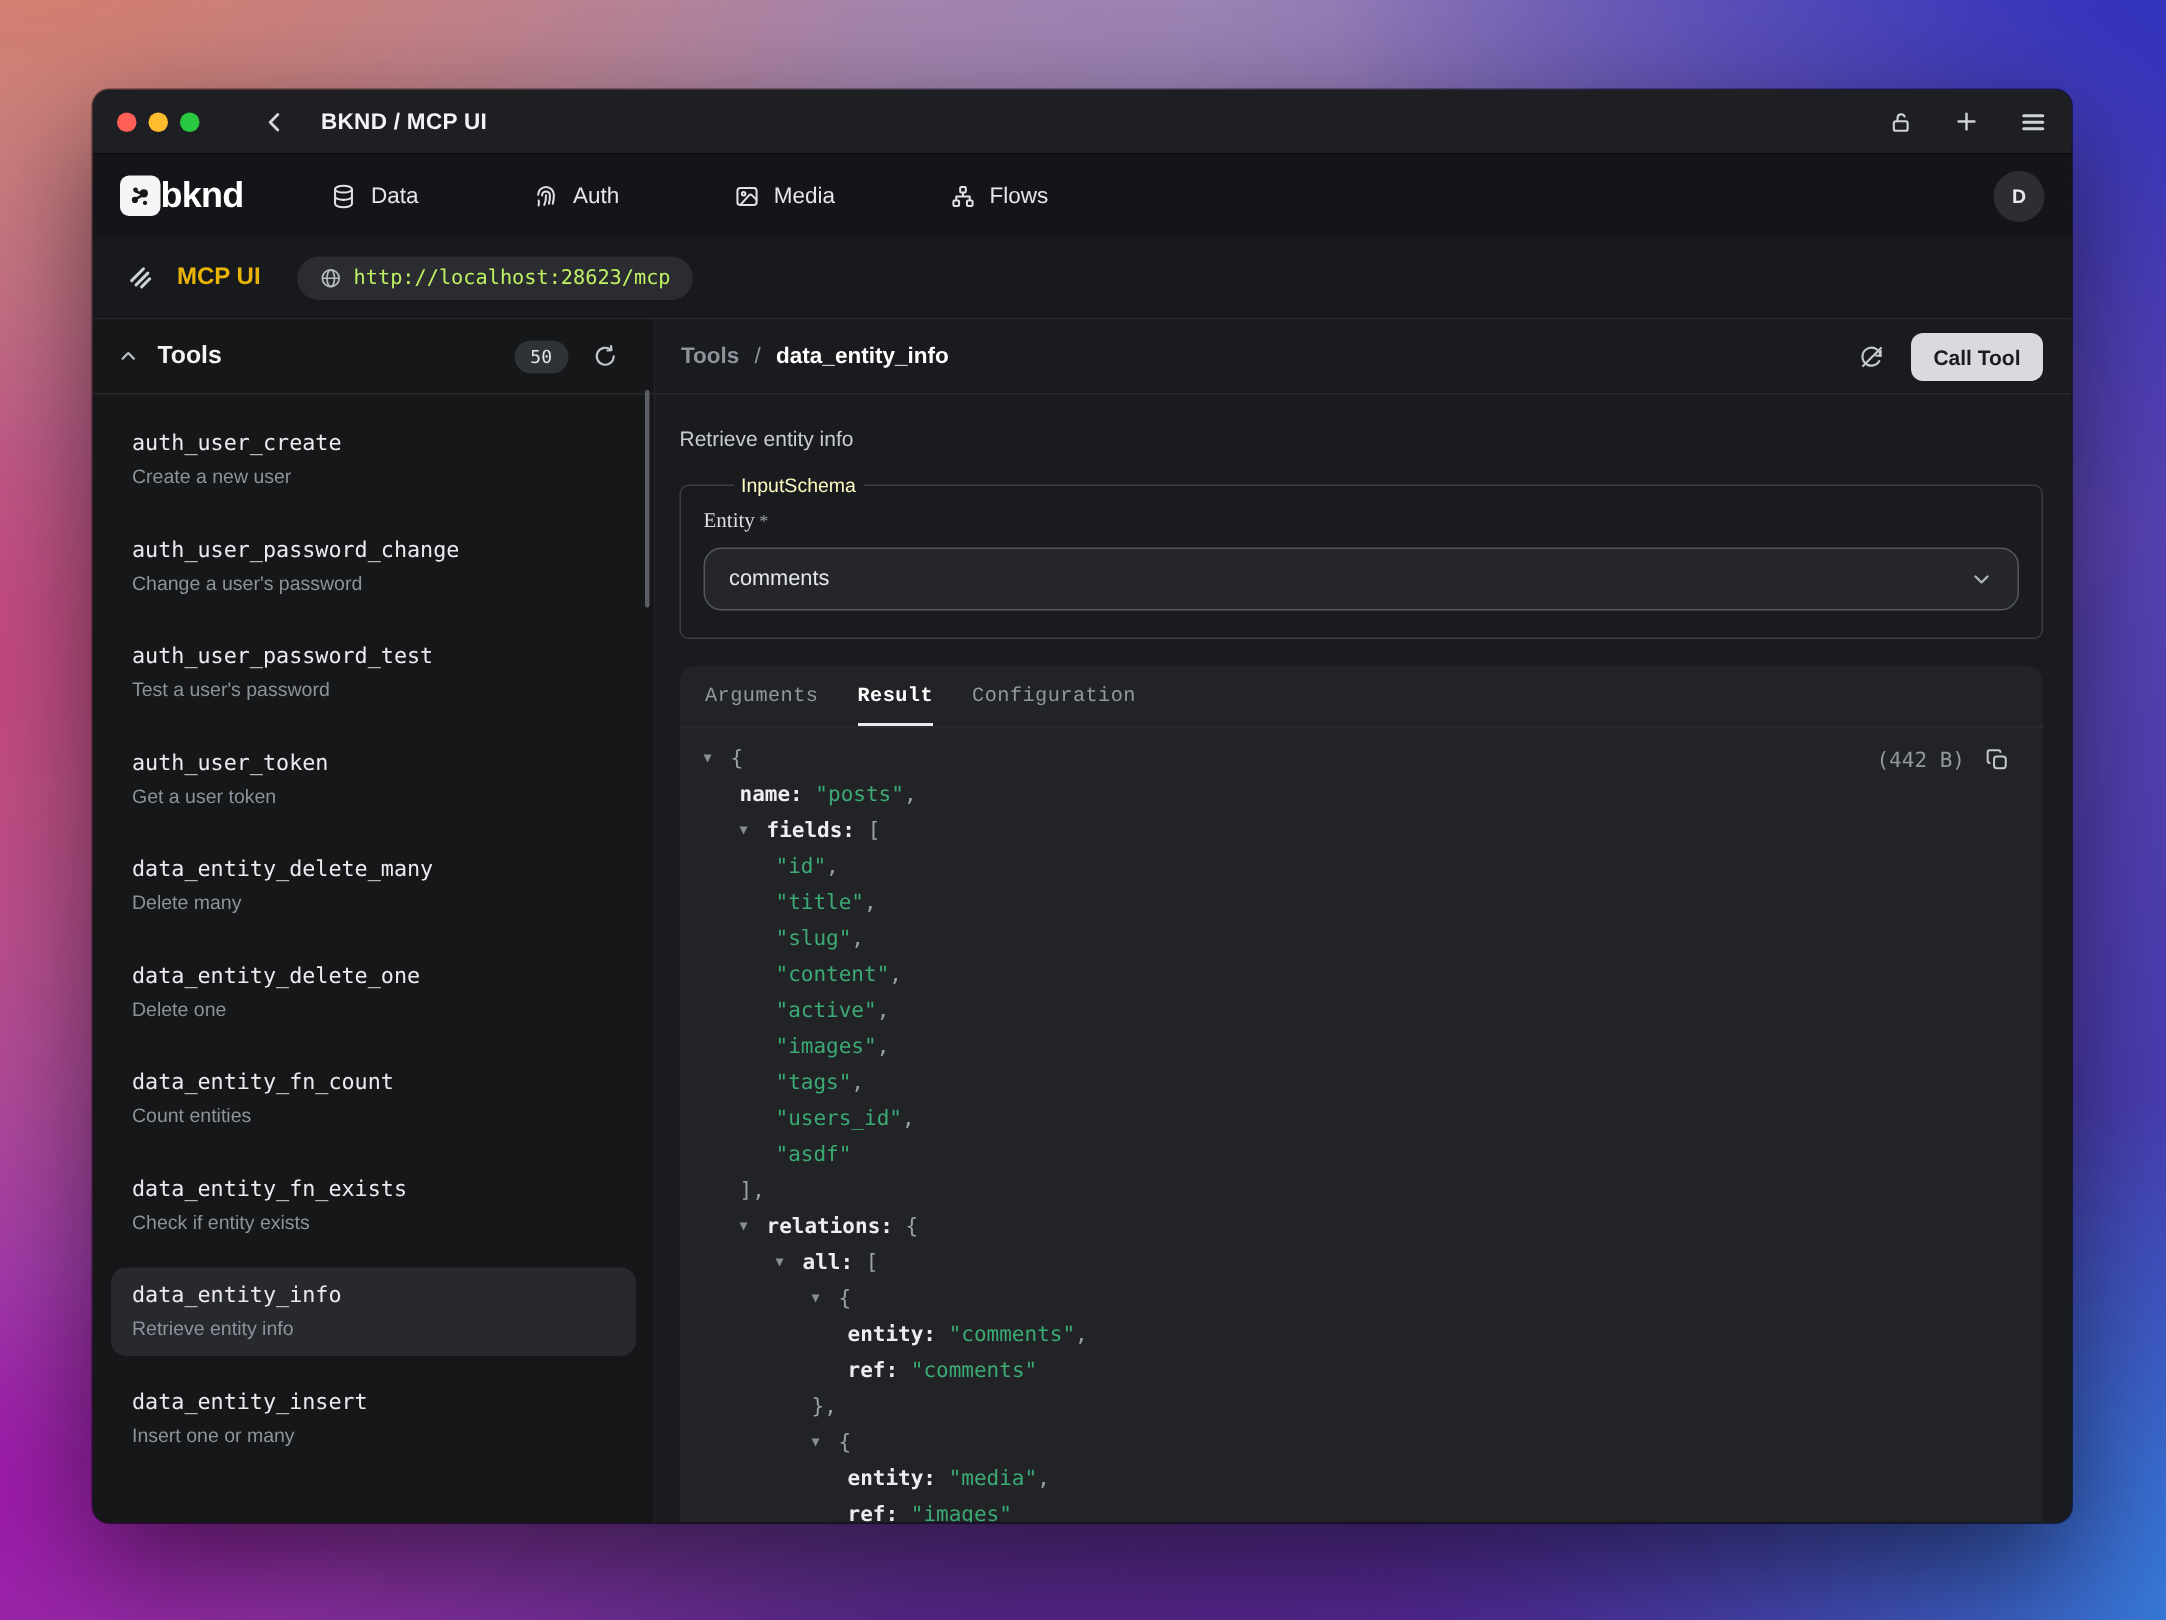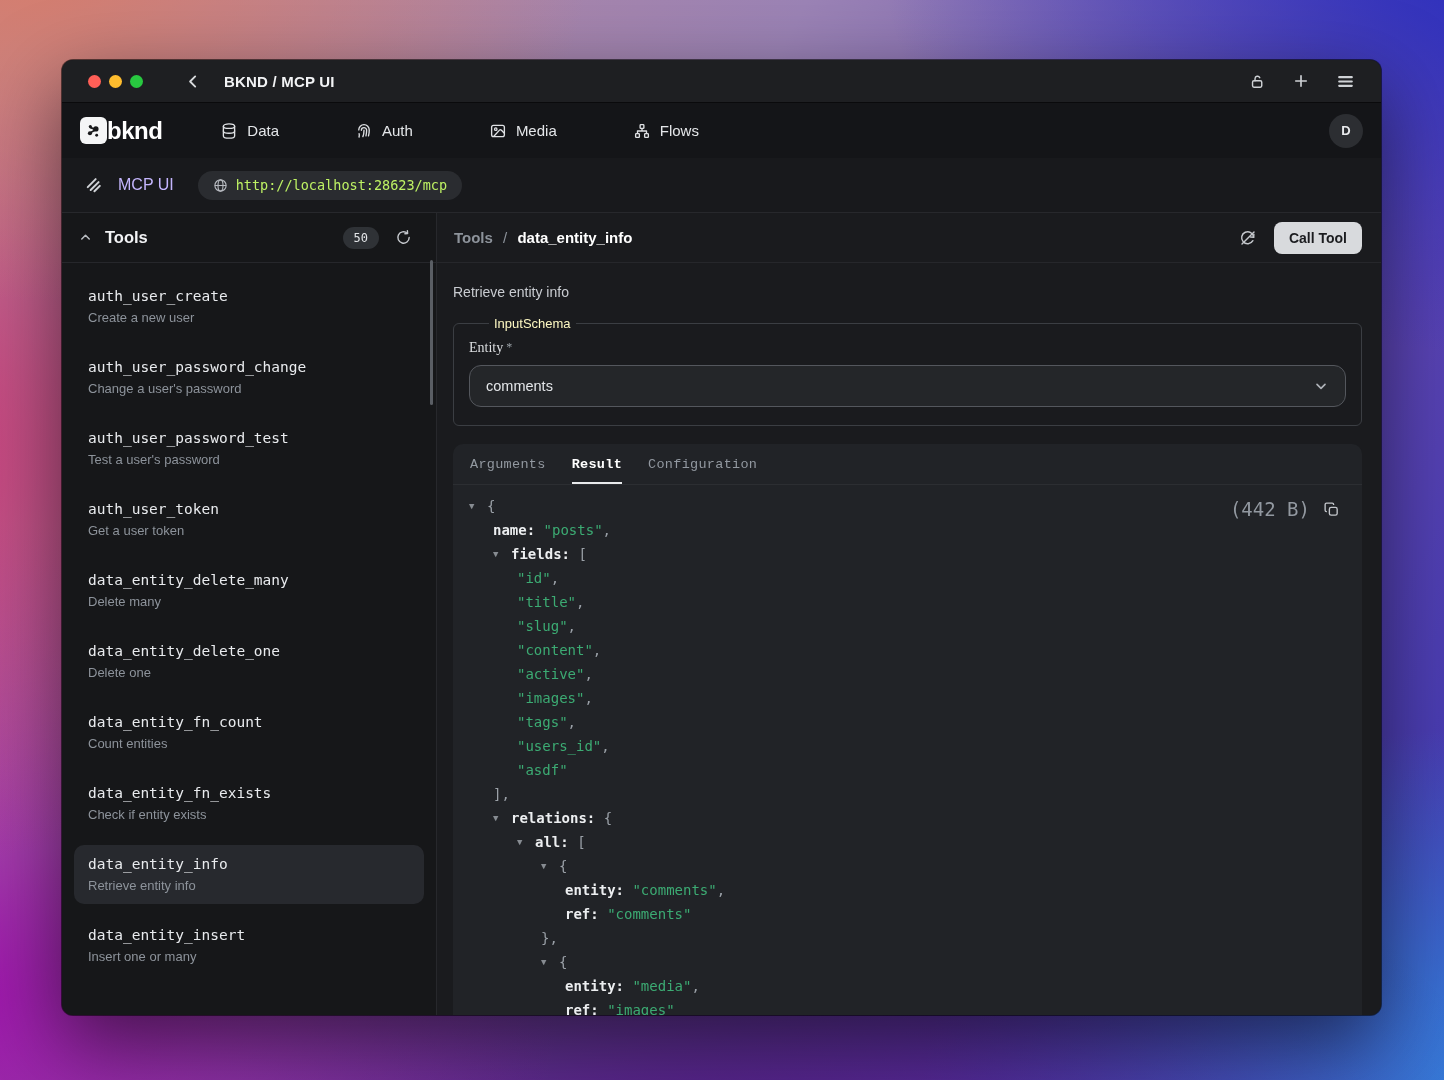--- a/index.html
+++ b/index.html
@@ -19,21 +19,21 @@
 
   .window {
     position:absolute; left:62px; top:60px; width:1319px; height:955px;
     background:#19191b; border-radius:11px; overflow:hidden;
     box-shadow:0 28px 80px rgba(0,0,0,.55), 0 0 0 1px rgba(0,0,0,.55);
     display:flex; flex-direction:column;
   }
 
   
   .titlebar { height:43px; background:#1e1f22; border-bottom:1px solid #0a0a0c;
-    display:flex; align-items:center; flex-shrink:0; padding:0 26px; position:relative; }
+    display:flex; align-items:center; flex-shrink:0; padding:0 16px; position:relative; }
   .lights { display:flex; gap:8px; }
   .light { width:13px; height:13px; border-radius:50%; }
   .light.red{ background:#ff5f57; } .light.yellow{ background:#febc2e; } .light.green{ background:#28c840; }
   .back-btn { margin-left:42px; color:#d6d8db; display:flex; align-items:center; }
   .win-title { margin-left:22px; color:#f2f3f5; font-weight:700; font-size:15px; letter-spacing:.2px; }
   .titlebar-right { margin-left:auto; display:flex; align-items:center; gap:26px; color:#cfd2d6; }
 
   
   .navbar { height:55px; background:#141518; display:flex; align-items:center;
     padding:0 18px; flex-shrink:0; }
@@ -42,21 +42,21 @@
   .brand-text { color:#fff; font-weight:800; font-size:24px; letter-spacing:-.5px; }
   .nav-items { display:flex; align-items:center; margin-left:58px; gap:76px; }
   .nav-item { display:flex; align-items:center; gap:9px; color:#e4e6e9; font-size:15px; cursor:default; }
   .nav-item svg { color:#dfe1e4; }
   .avatar { margin-left:auto; width:34px; height:34px; border-radius:50%; background:#2c2e32;
     color:#e8eaec; font-size:13px; font-weight:700; display:flex; align-items:center; justify-content:center; }
 
   
   .subheader { height:55px; background:#18191c; border-bottom:1px solid #27282c;
     display:flex; align-items:center; padding:0 22px; gap:14px; flex-shrink:0; }
-  .mcp-title { color:#c4b5fd; font-weight:400; font-size:16px; }
+  .mcp-title { color:#eab308; font-weight:700; font-size:16px; }
   .url-pill { margin-left:10px; background:#2a2c30; border-radius:999px; height:29px;
     display:flex; align-items:center; gap:8px; padding:0 15px; color:#bef264; font-size:13.5px; }
 
   
   .content { flex:1; display:flex; min-height:0; }
   .sidebar { width:375px; background:#161719; border-right:1px solid #27282c;
     display:flex; flex-direction:column; flex-shrink:0; position:relative; }
   .sidebar-header { height:50px; border-bottom:1px solid #26272b; display:flex;
     align-items:center; padding:0 24px 0 16px; gap:10px; flex-shrink:0; }
   .sidebar-header .chev { color:#b9bdc2; display:flex; }
@@ -104,21 +104,21 @@
     min-height:0; display:flex; flex-direction:column; }
   .tabs { display:flex; gap:26px; padding:0 17px; height:41px; align-items:stretch;
     border-bottom:1px solid rgba(255,255,255,.05); flex-shrink:0; }
   .tab { font-family:Liberation Mono, monospace; font-size:13.5px;
     color:#9298a0; display:flex; align-items:center; letter-spacing:.3px; cursor:pointer;
     border-bottom:2px solid transparent; padding-top:2px; }
   .tab.active { color:#fff; font-weight:700; border-bottom-color:#e8eaec; }
   .json-area { flex:1; position:relative; padding:9px 0 0 16px; overflow:hidden;
     font-family:"DejaVu Sans Mono","Liberation Mono",monospace; font-size:14px; }
   .json-meta { position:absolute; top:13px; right:22px; display:flex; align-items:center; gap:13px; }
-  .json-size { color:#9298a0; font-size:19px; font-family:inherit; }
+  .json-size { color:#9298a0; font-size:14px; font-family:inherit; }
   .copy-btn { color:#c4c7cc; display:flex; cursor:pointer; }
   .jline { height:24px; line-height:24px; white-space:pre; display:flex; align-items:center; }
   .jarrow { width:18px; font-size:9px; color:#878c92; flex-shrink:0; }
   .jkey { color:#eceef0; font-weight:700; }
   .jstr { color:#3cab73; }
   .jpunct { color:#9ba1a8; }
 
   svg { display:block; }
 </style>
 </head>

